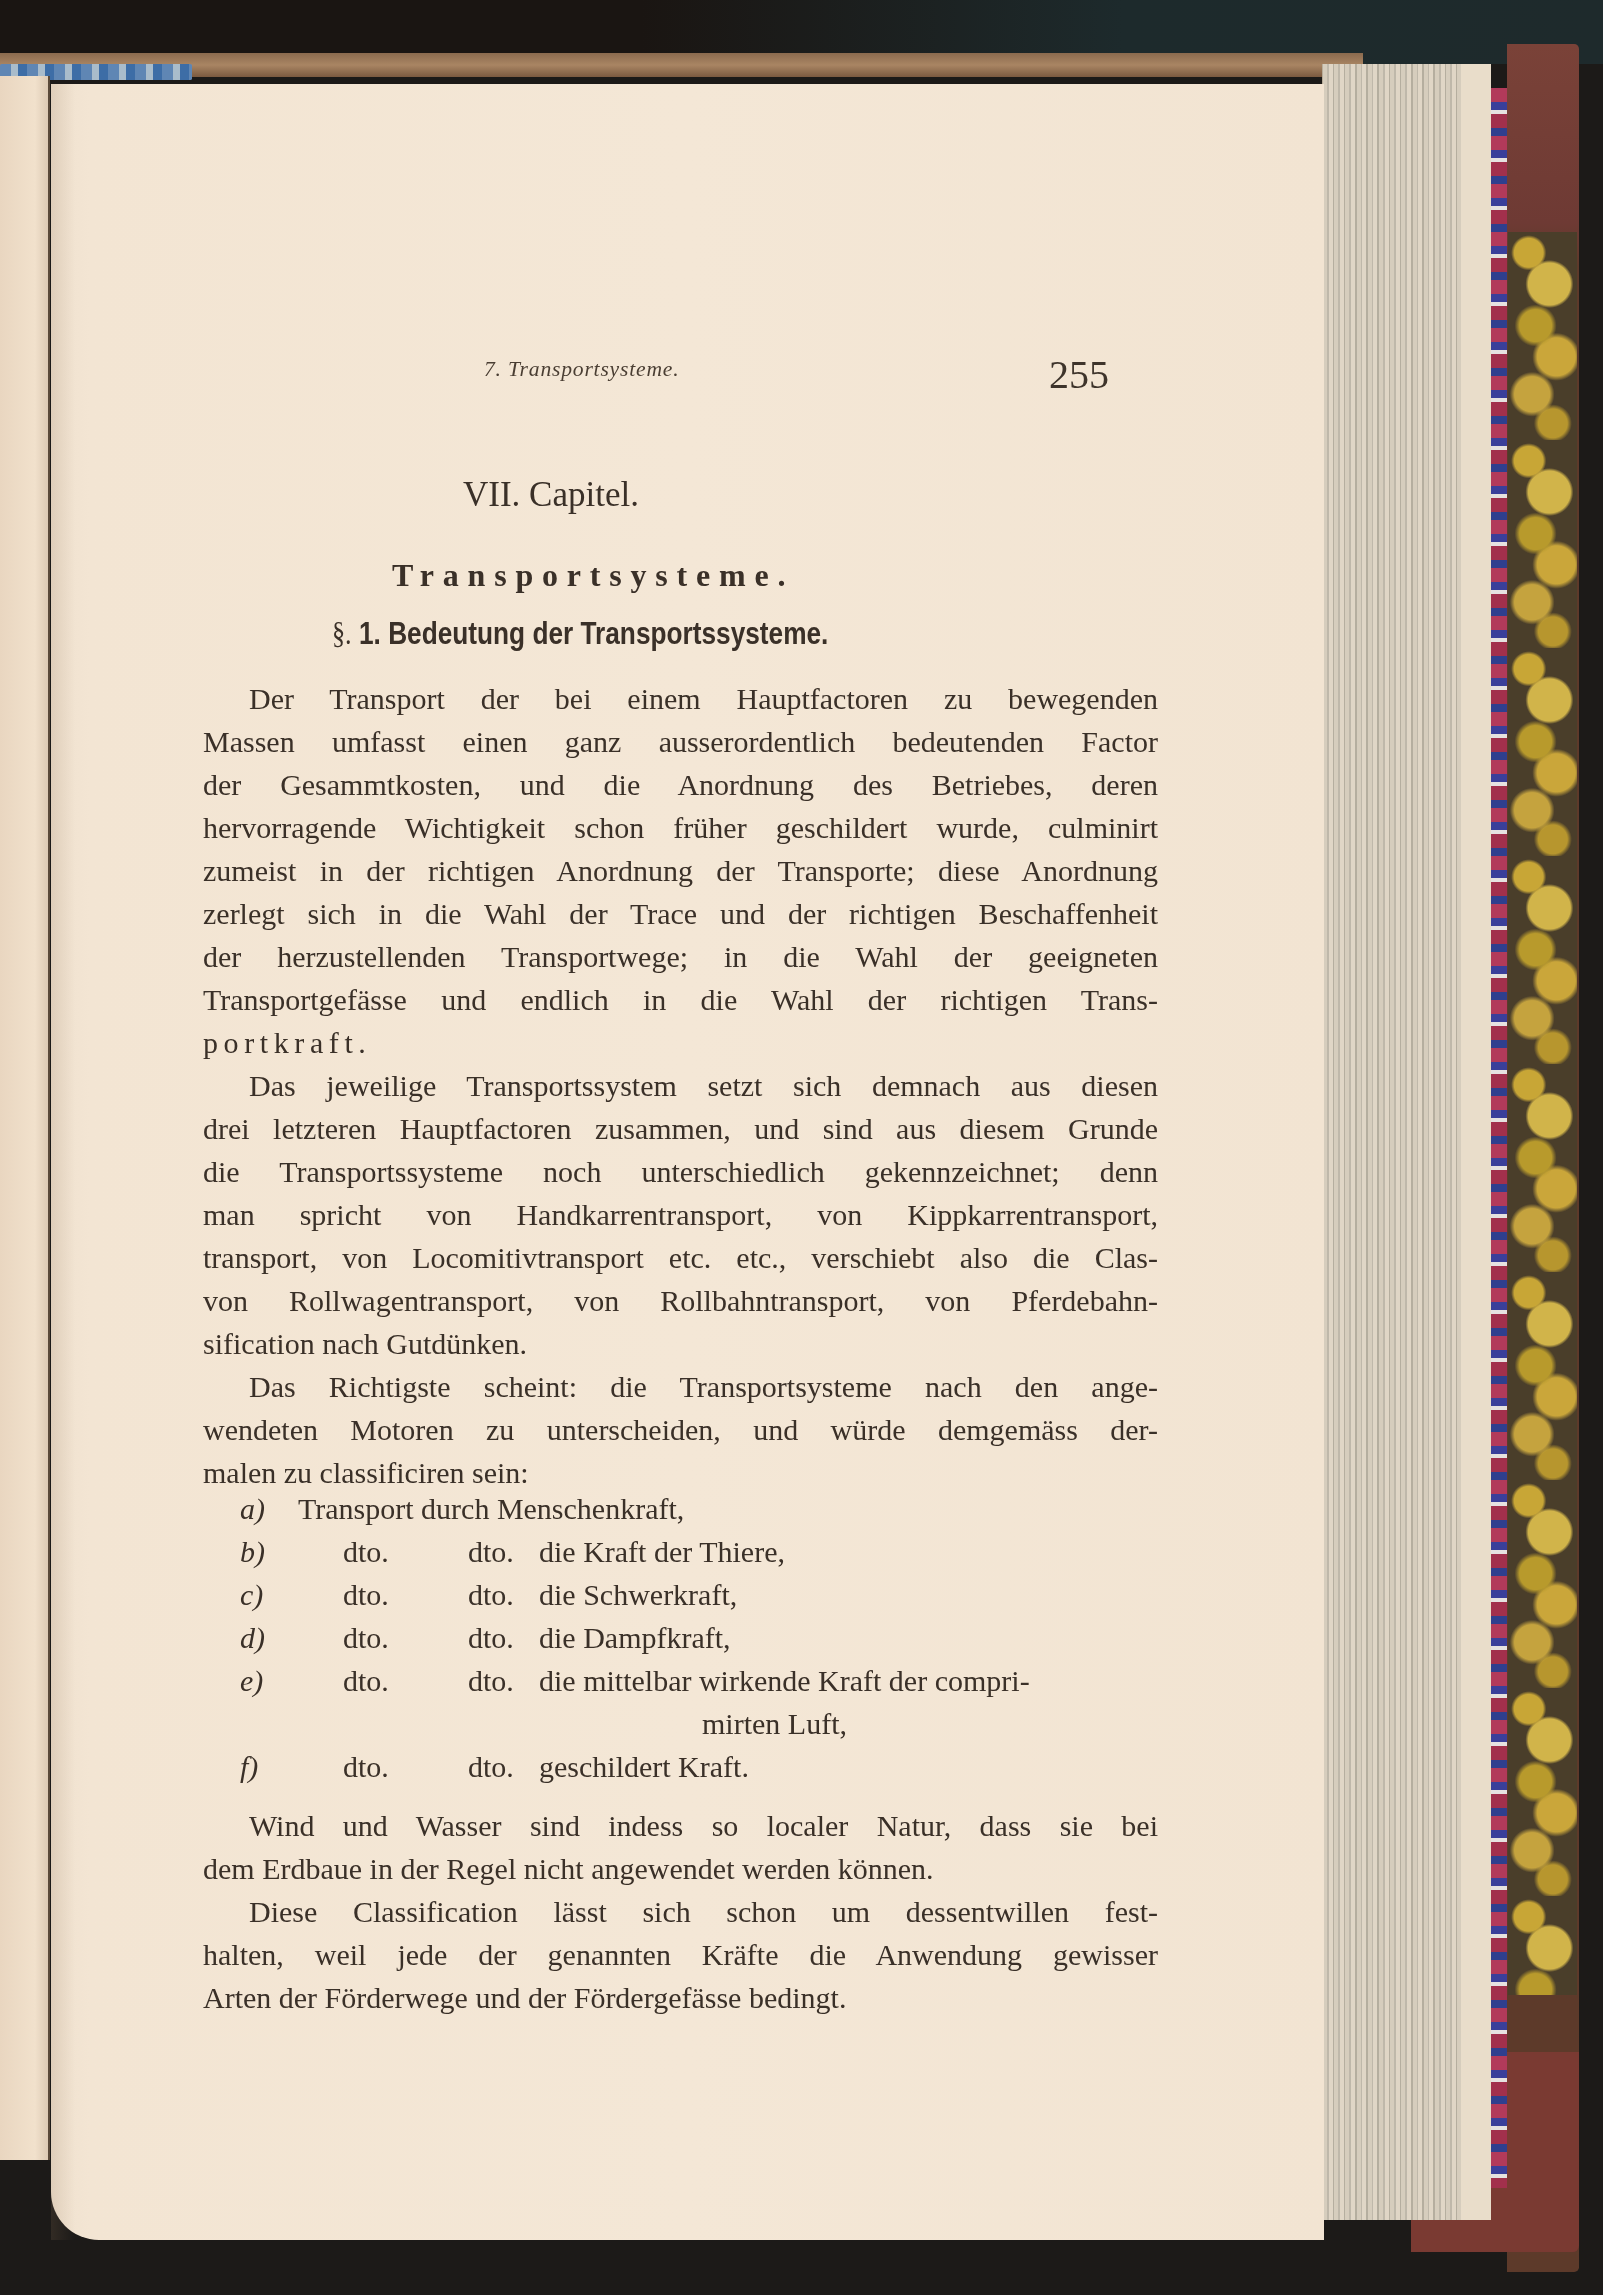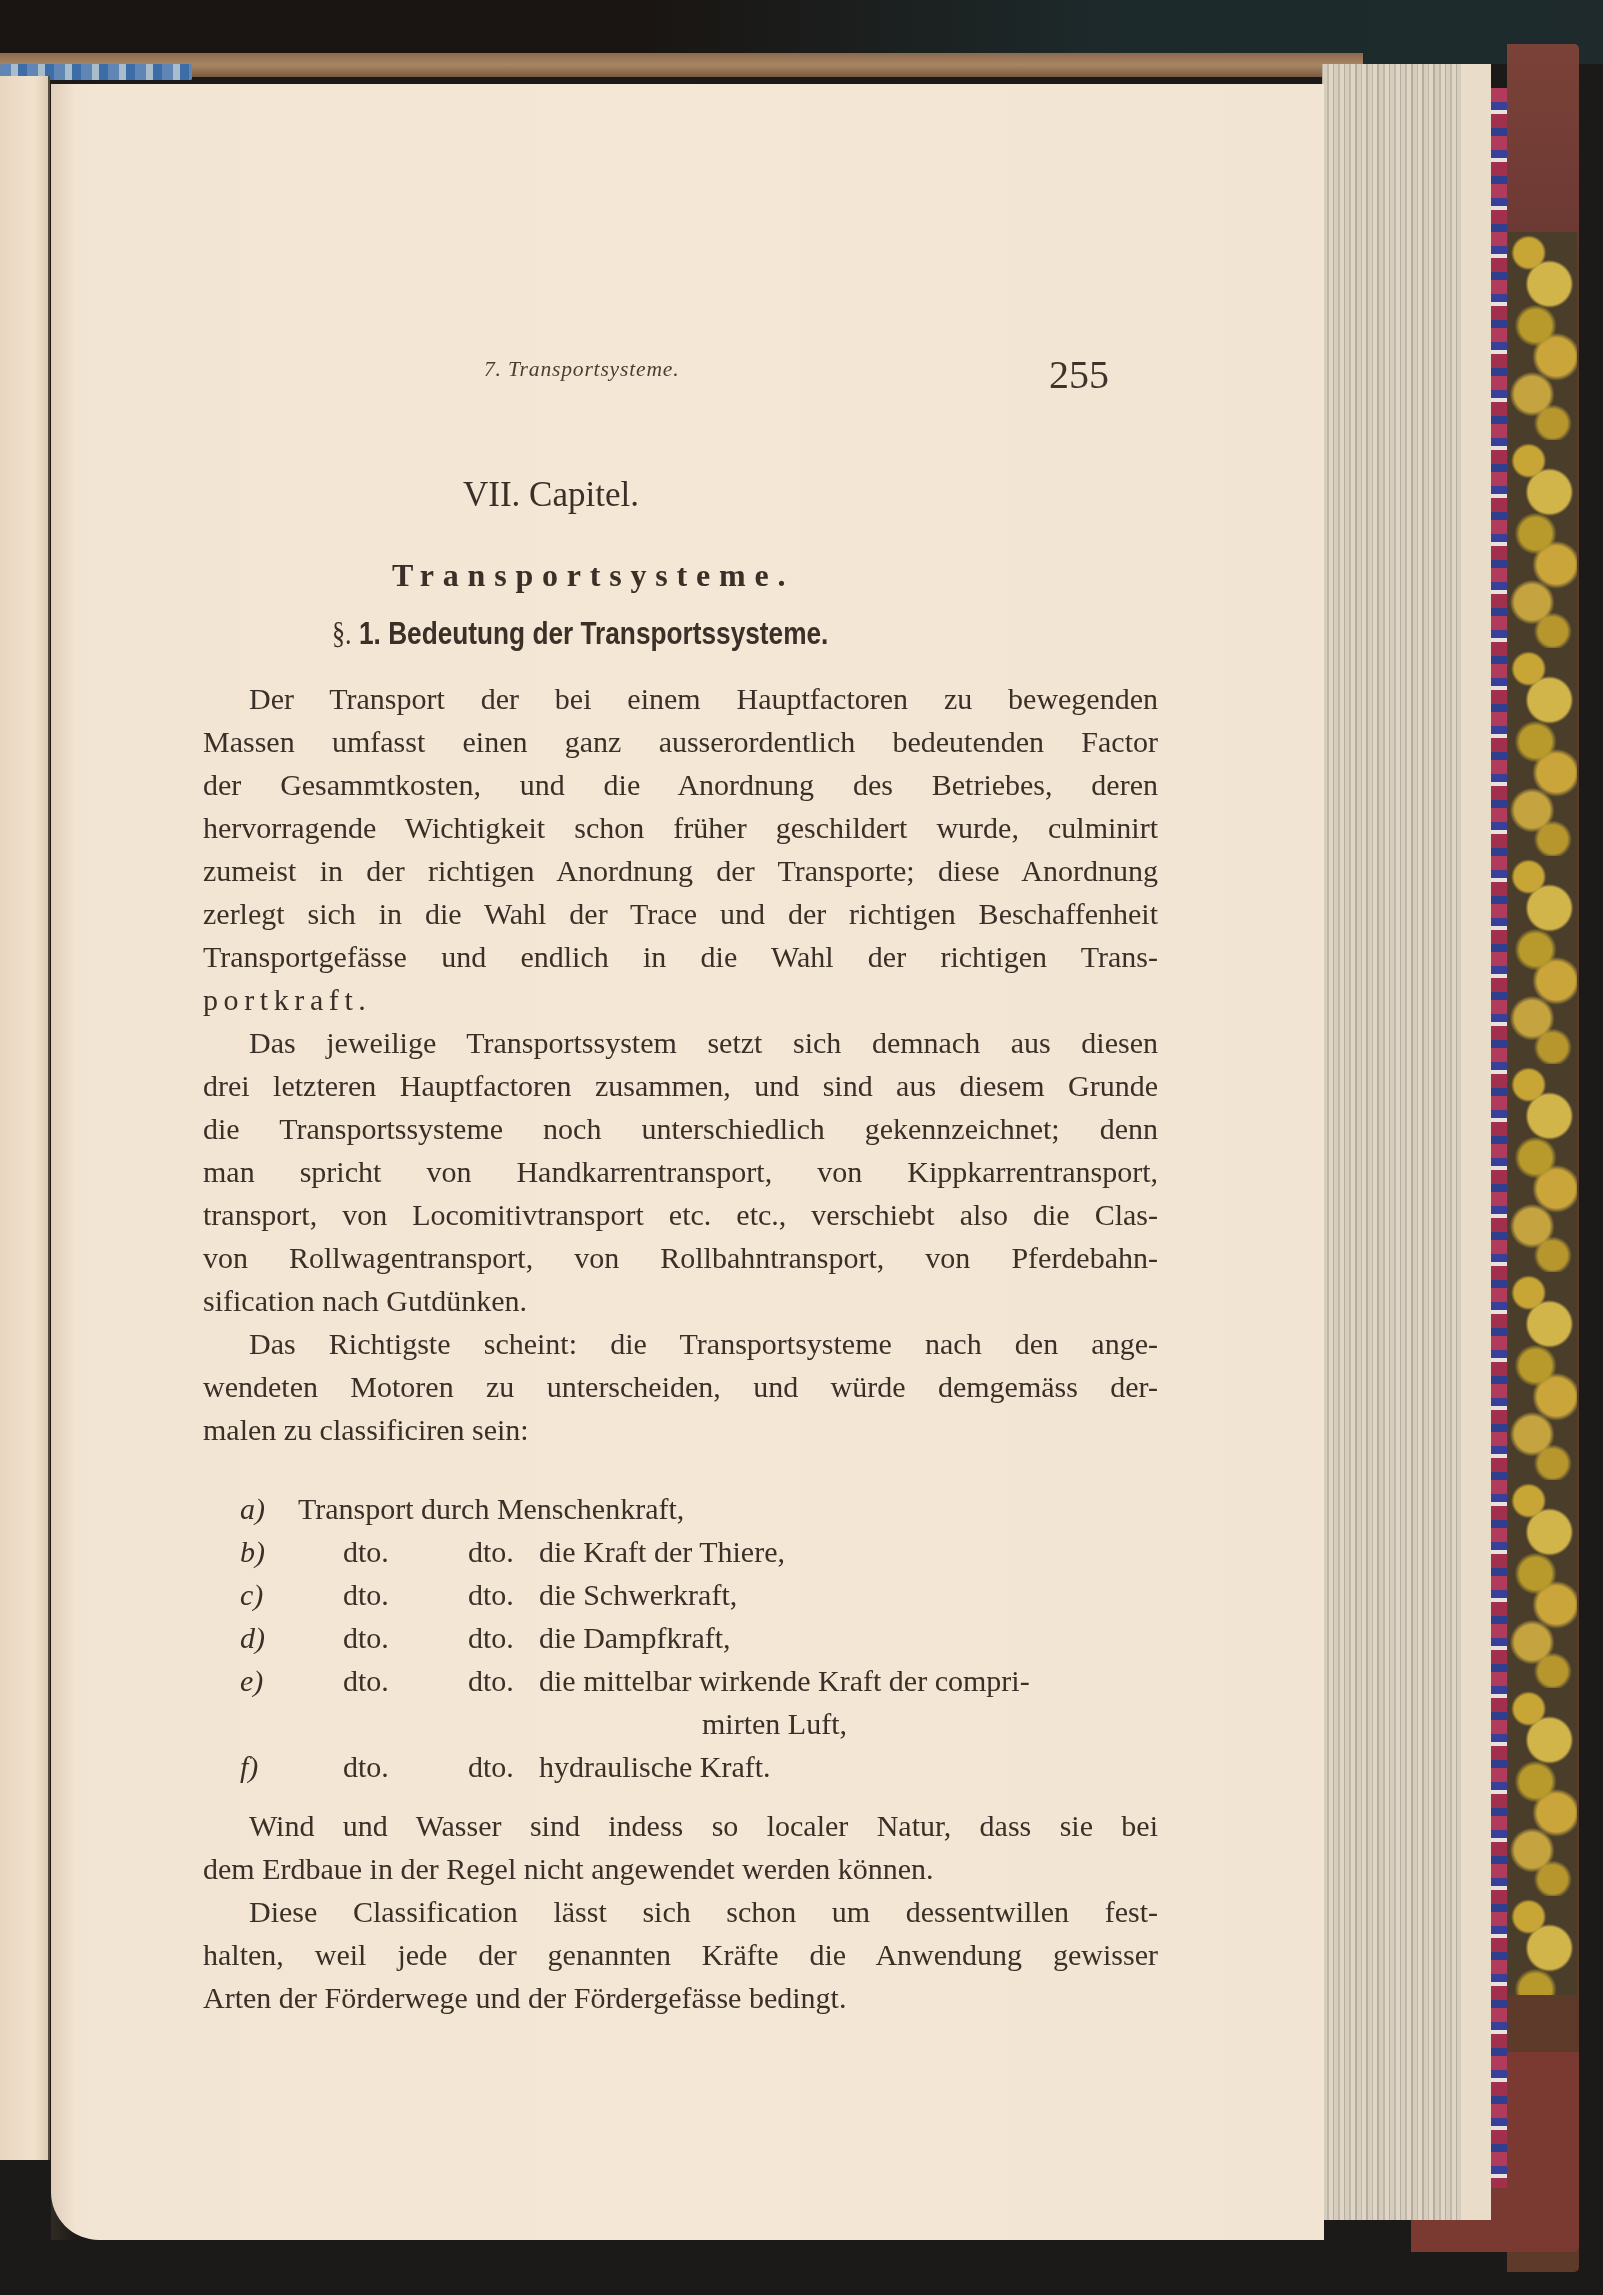--- a/index.html
+++ b/index.html
@@ -110,20 +110,21 @@
 
   <div class="body">
 
     <div>
       <span class="line indent">Der Transport der bei einem Hauptfactoren zu bewegenden</span>
       <span class="line">Massen umfasst einen ganz ausserordentlich bedeutenden Factor</span>
       <span class="line">der Gesammtkosten, und die Anordnung des Betriebes, deren</span>
       <span class="line">hervorragende Wichtigkeit schon früher geschildert wurde, culminirt</span>
       <span class="line">zumeist in der richtigen Anordnung der Transporte; diese Anordnung</span>
       <span class="line">zerlegt sich in die Wahl der Trace und der richtigen Beschaffenheit</span>
+      <span class="line">der herzustellenden Transportwege; in die Wahl der geeigneten</span>
       <span class="line">Transportgefässe und endlich in die Wahl der richtigen Trans-</span>
       <span class="line last sp">portkraft.</span>
     </div>
 
     <div>
       <span class="line indent">Das jeweilige Transportssystem setzt sich demnach aus diesen</span>
       <span class="line">drei letzteren Hauptfactoren zusammen, und sind aus diesem Grunde</span>
       <span class="line">die Transportssysteme noch unterschiedlich gekennzeichnet; denn</span>
       <span class="line">man spricht von Handkarrentransport, von Kippkarrentransport,</span>
       <span class="line">transport, von Locomitivtransport etc. etc., verschiebt also die Clas-</span>
@@ -167,21 +168,21 @@
       <span class="enum-dto2">dto.</span>
       <span class="enum-text">die mittelbar wirkende Kraft der compri-</span>
     </div>
     <div class="enum-row">
       <span class="enum-cont">mirten Luft,</span>
     </div>
     <div class="enum-row">
       <span class="enum-letter">f)</span>
       <span class="enum-dto1">dto.</span>
       <span class="enum-dto2">dto.</span>
-      <span class="enum-text">hydraulische Kraft.</span>
+      <span class="enum-text">geschildert Kraft.</span>
     </div>
   </div>
 
   <div class="tail">
     <div>
       <span class="line indent">Wind und Wasser sind indess so localer Natur, dass sie bei</span>
       <span class="line last">dem Erdbaue in der Regel nicht angewendet werden können.</span>
     </div>
     <div>
       <span class="line indent">Diese Classification lässt sich schon um dessentwillen fest-</span>

